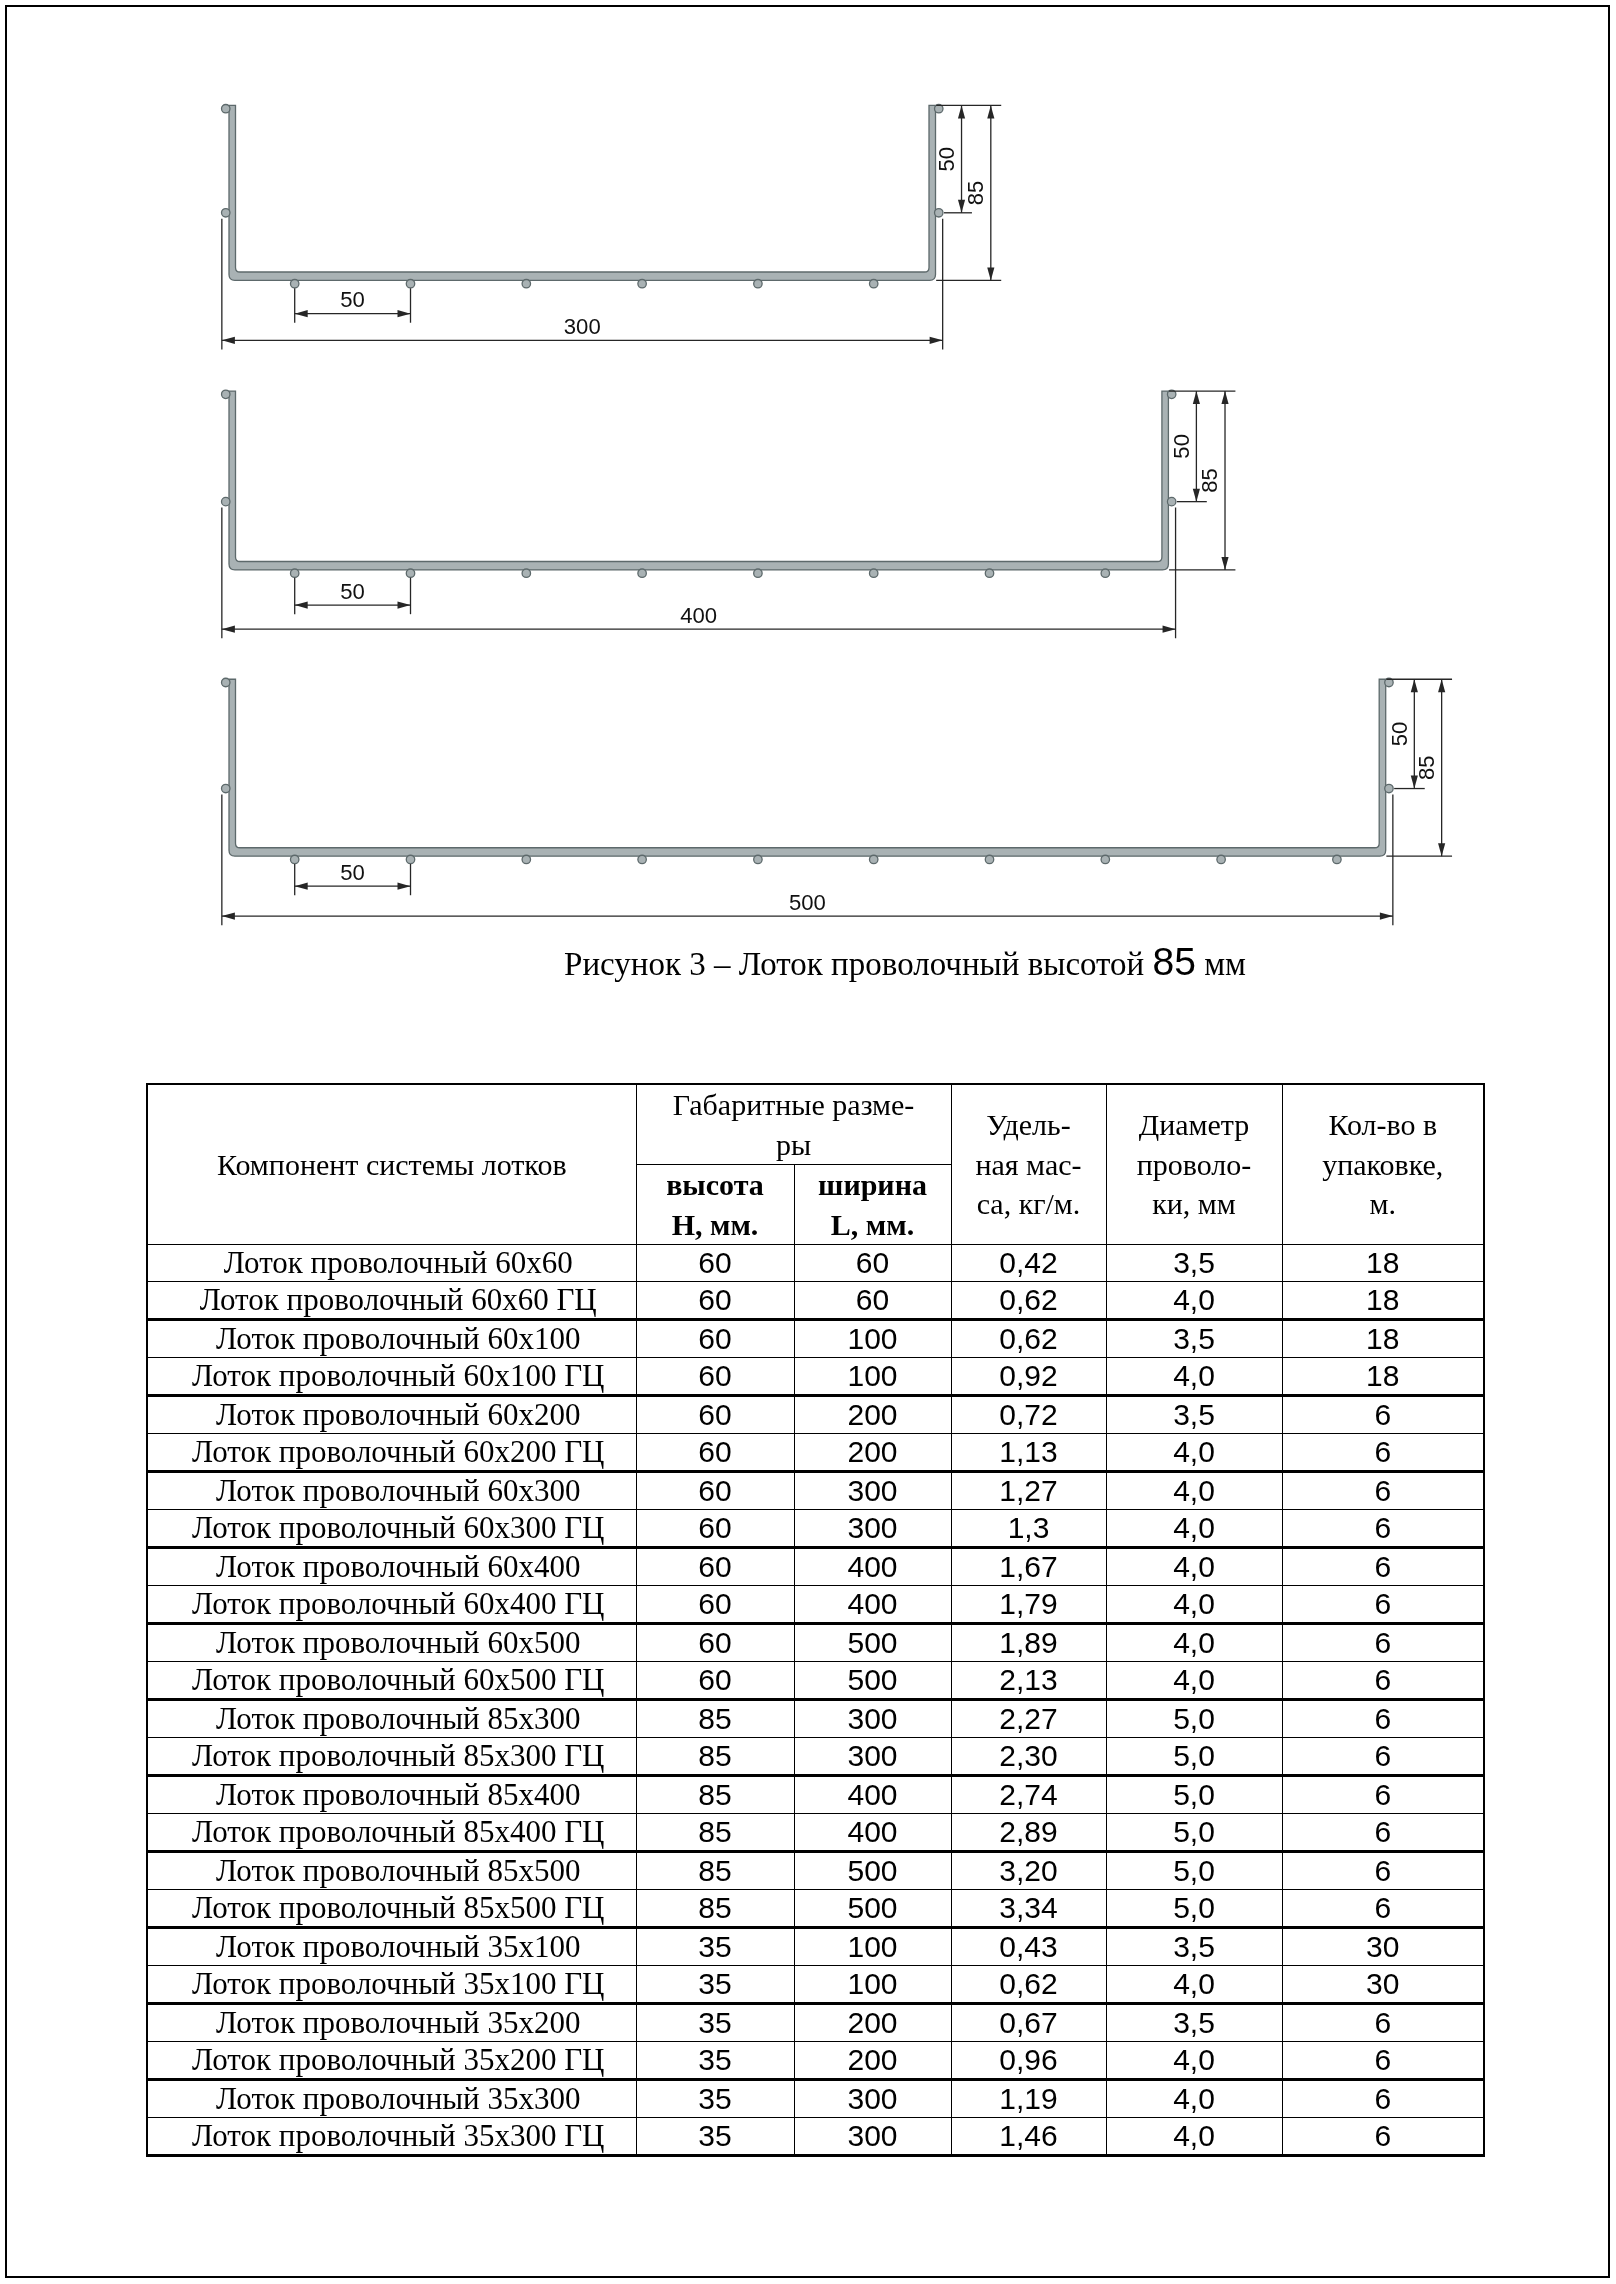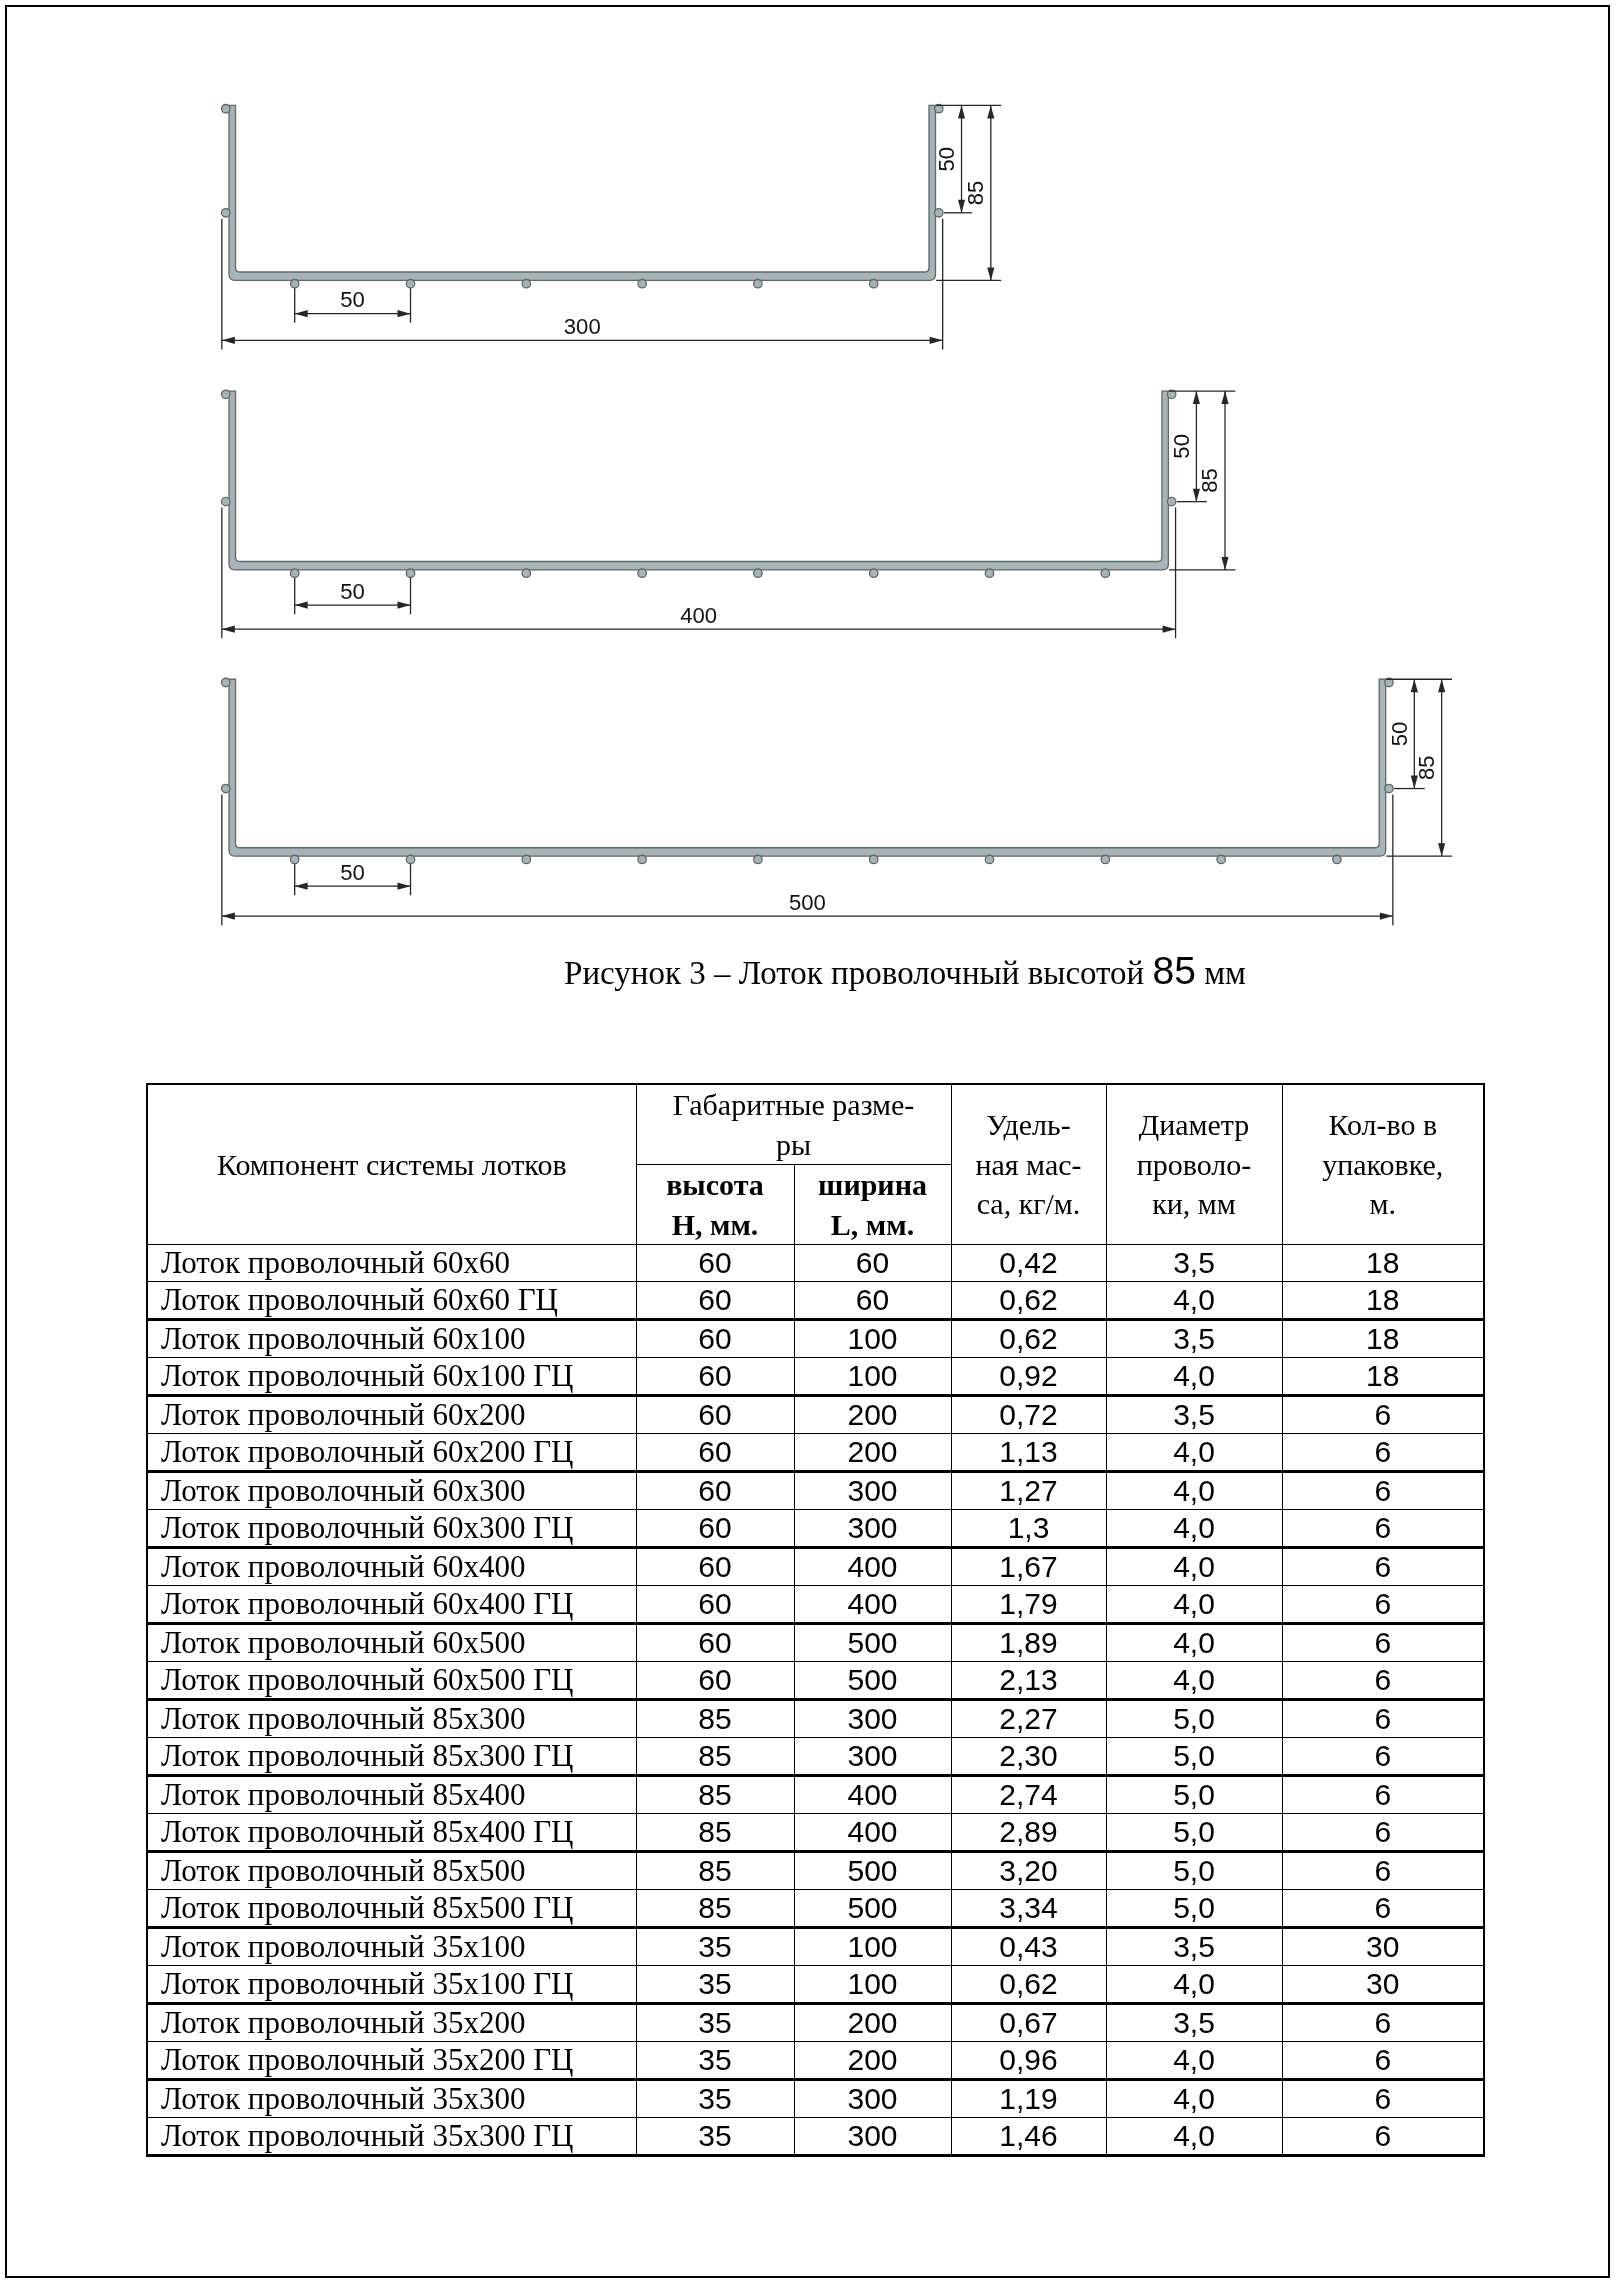--- a/index.html
+++ b/index.html
@@ -7,21 +7,21 @@
     width:1616px; height:2284px; position:relative; background:#ffffff;
     font-family:"Liberation Serif", serif; color:#000; overflow:hidden;
   }
   .page-border {
     position:absolute; left:5.2px; top:5.2px; right:6.5px; bottom:6.5px;
     border:2px solid #000; pointer-events:none;
   }
   #figure-svg { position:absolute; left:0; top:0; }
   .figure-caption {
     position:absolute; top:941px; left:202px; width:1406px;
-    text-align:center; font-size:33px; line-height:60px;
+    text-align:center; font-size:33px; line-height:42px;
     font-family:"Liberation Serif", serif; white-space:nowrap;
   }
   .figure-caption .cap-num {
     font-family:"Liberation Sans", sans-serif; font-size:39px;
   }
   table.spec {
     position:absolute; left:146px; top:1083px; width:1337px;
     border-collapse:collapse; table-layout:fixed;
     border:2.6px solid #000;
   }
@@ -32,21 +32,21 @@
   thead th {
     font-weight:normal; font-size:30px; line-height:1.32;
     font-family:"Liberation Serif", serif; white-space:pre-line;
     border-bottom-width:3.9px;
   }
   thead tr.h1 th { height:73px; }
   thead tr.h2 th { height:68px;font-weight:bold; }
   thead th.split { border-bottom-width:1.3px;margin-left:12px; }
   tbody td { height:36px; }
   tbody td.lbl {
-    text-align:left; padding-left:13px; font-size:31px;
+    text-align:center; padding-left:13px; font-size:31px;
     font-family:"Liberation Serif", serif; white-space:nowrap;
   }
   tbody td.num { font-family:"Liberation Sans", sans-serif; font-size:30px; }
   tbody tr.group-end td { border-bottom-width:3.9px; }
 </style>
 </head>
 <body>
 
 <div class="page-border"></div>
 

